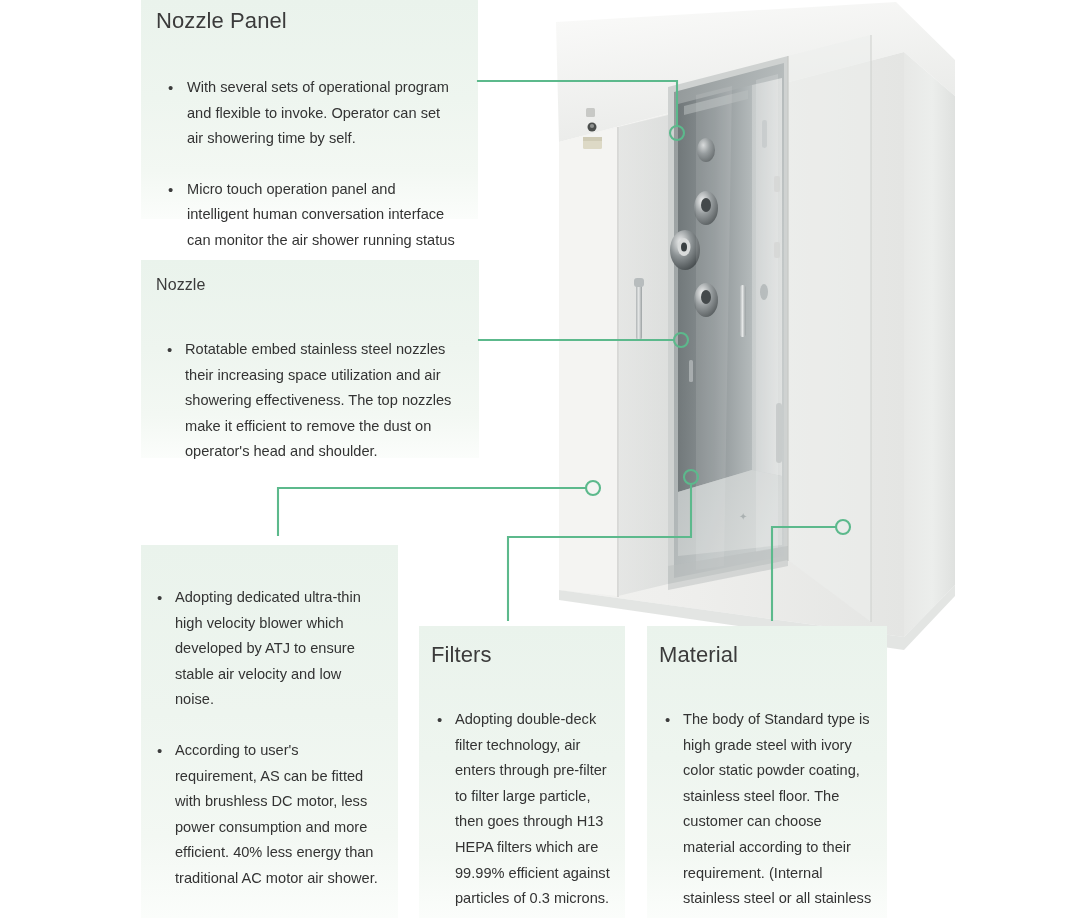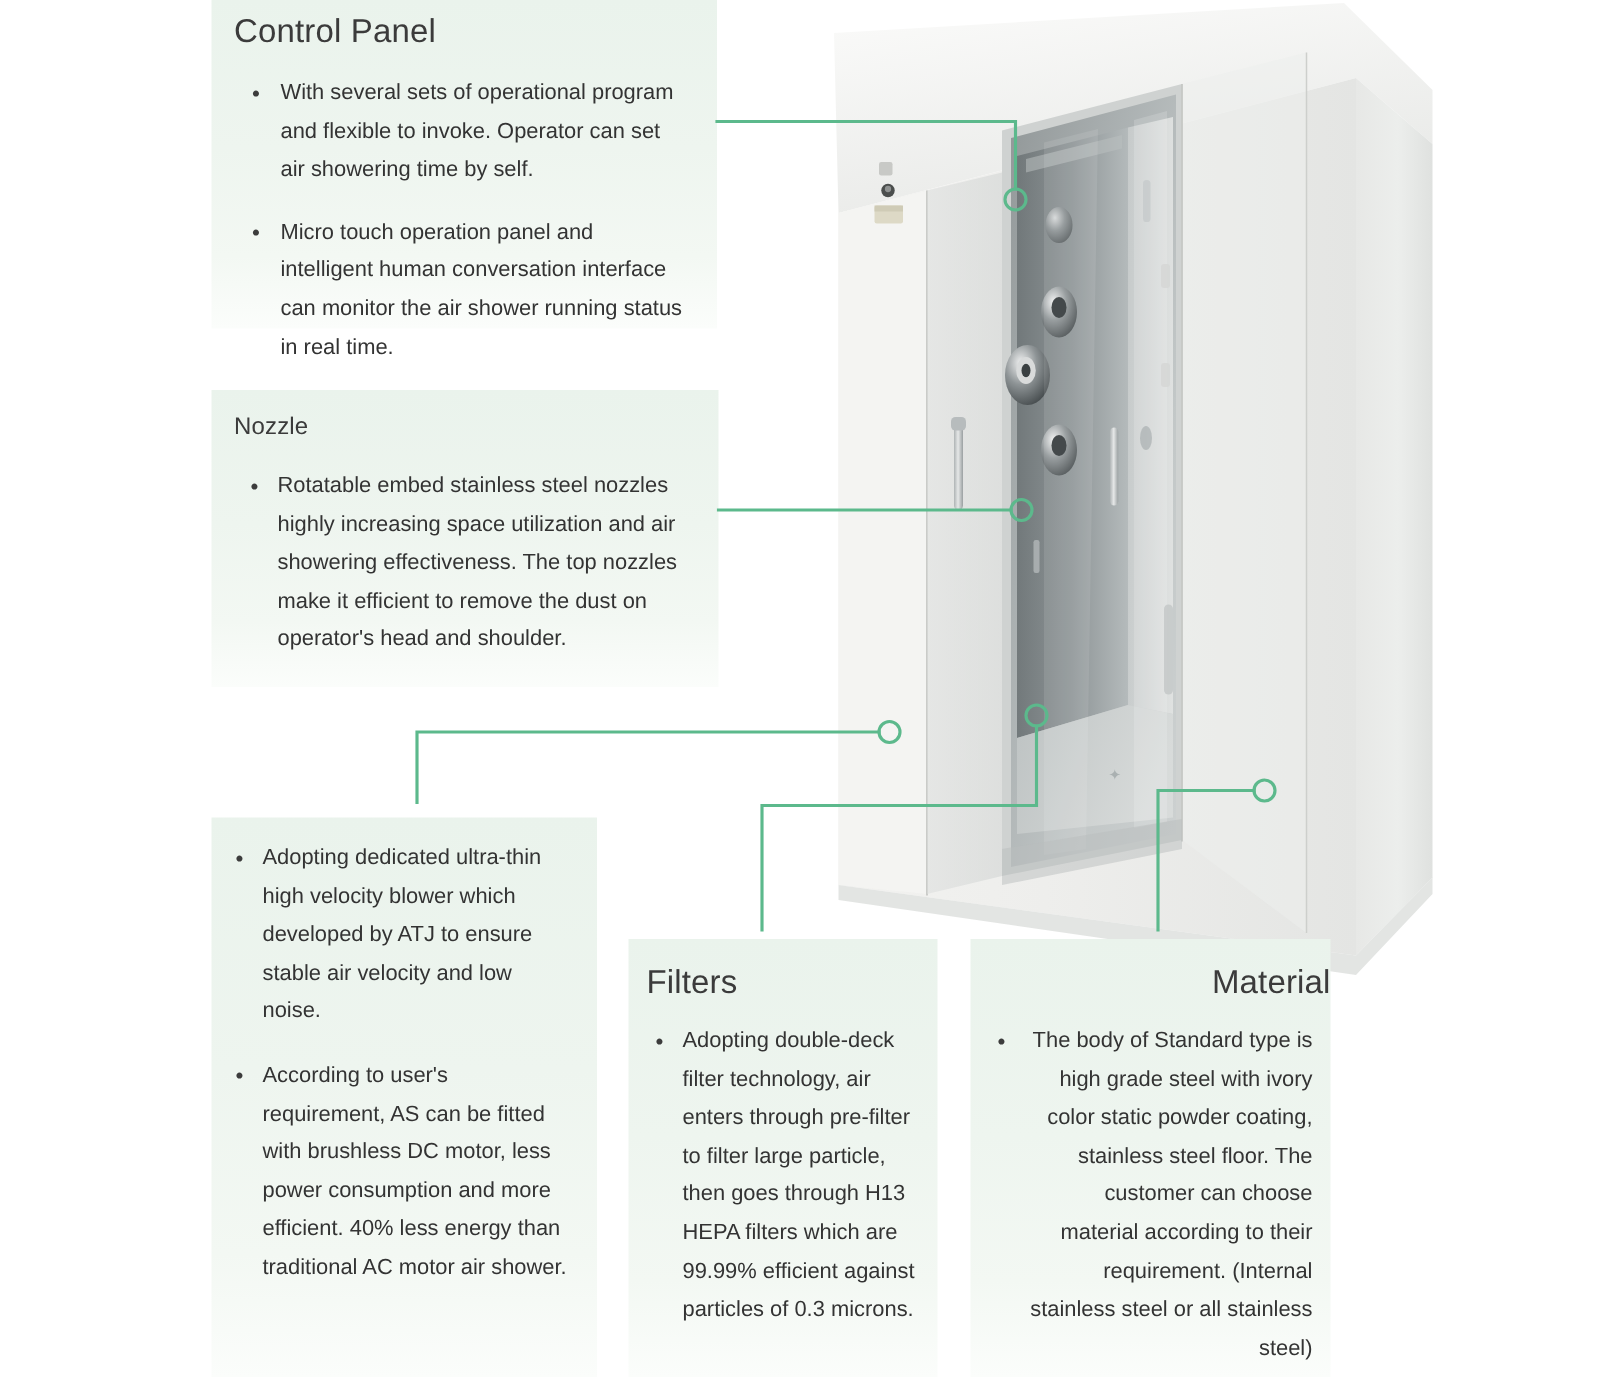--- a/index.html
+++ b/index.html
@@ -34,21 +34,21 @@
   .panel li{
     position:relative;
     color:#333333;
     margin-bottom:16px;
   }
   .panel li .bullet{
     position:absolute;
     left:0;top:0;
     color:#3c3c3c;
   }
-  .panel li .txt{display:block;}
+  .panel li .txt{display:block;margin-top:25px;}
 
   
   #panel-control{left:141px;top:0px;width:337px;height:219px;}
   #panel-control h2{font-size:22px;line-height:26px;padding:8px 0 0 15px;}
   #panel-control ul{padding:16px 18px 0 22px;}
   #panel-control li{font-size:14.6px;line-height:25.6px;padding-left:24px;}
   #panel-control li .bullet{left:5px;font-size:15px;line-height:25.6px;}
 
   #panel-nozzle{left:141px;top:260px;width:338px;height:198px;}
   #panel-nozzle h2{font-size:16px;line-height:26px;padding:12px 0 0 15px;}
@@ -61,21 +61,21 @@
   #panel-fan ul{padding:15px 16px 0 14px;}
   #panel-fan li{font-size:14.6px;line-height:25.6px;padding-left:20px;margin-bottom:17px;}
   #panel-fan li .bullet{left:2px;font-size:15px;line-height:25.6px;}
 
   #panel-filters{left:419px;top:626px;width:206px;height:292px;}
   #panel-filters h2{font-size:22px;line-height:26px;padding:16px 0 0 12px;}
   #panel-filters ul{padding:14px 10px 0 14px;}
   #panel-filters li{font-size:14.6px;line-height:25.6px;padding-left:22px;}
   #panel-filters li .bullet{left:4px;font-size:15px;line-height:25.6px;}
 
-  #panel-material{left:647px;top:626px;width:240px;height:292px;text-align:right;}
+  #panel-material{left:647px;top:626px;width:240px;height:292px;}
   #panel-material h2{font-size:22px;line-height:26px;padding:16px 0 0 12px;}
   #panel-material ul{padding:14px 12px 0 14px;}
   #panel-material li{font-size:14.6px;line-height:25.6px;padding-left:22px;}
   #panel-material li .bullet{left:4px;font-size:15px;line-height:25.6px;}
 
   
   .connectors{position:absolute;left:0;top:0;width:1067px;height:918px;pointer-events:none;}
 </style>
 </head>
 <body>
@@ -199,39 +199,39 @@
       <rect x="218" y="242" width="6" height="16" rx="2" fill="#d4d6d4" opacity="0.8"></rect>
 
       <rect x="220" y="403" width="6" height="60" rx="3" fill="#c4c8c8" opacity="0.85"></rect>
 
       <polygon points="3,590 348,637 399,585 399,596 348,650 3,600" fill="#dcdedc" opacity="0.8"></polygon>
       <polygon points="112,566 232,546 232,566 112,590" fill="#b9bdbd" opacity="0.5"></polygon>
     </svg>
   </div>
 
   <div class="panel" id="panel-control">
-    <h2>Control Panel</h2>
+    <h2>Nozzle Panel</h2>
     <ul>
       <li>
         <span class="bullet">•</span>
         <span class="txt">With several sets of operational program and flexible to invoke. Operator can set air showering time by self.</span>
       </li>
       <li>
         <span class="bullet">•</span>
         <span class="txt">Micro touch operation panel and intelligent human conversation interface can monitor the air shower running status in real time.</span>
       </li>
     </ul>
   </div>
 
   <div class="panel" id="panel-nozzle">
     <h2>Nozzle</h2>
     <ul>
       <li>
         <span class="bullet">•</span>
-        <span class="txt">Rotatable embed stainless steel nozzles highly increasing space utilization and air showering effectiveness. The top nozzles make it efficient to remove the dust on operator's head and shoulder.</span>
+        <span class="txt">Rotatable embed stainless steel nozzles their increasing space utilization and air showering effectiveness. The top nozzles make it efficient to remove the dust on operator's head and shoulder.</span>
       </li>
     </ul>
   </div>
 
   <div class="panel" id="panel-fan">
     <ul>
       <li>
         <span class="bullet">•</span>
         <span class="txt">Adopting dedicated ultra-thin high velocity blower which developed by ATJ to ensure stable air velocity and low noise.</span>
       </li>

